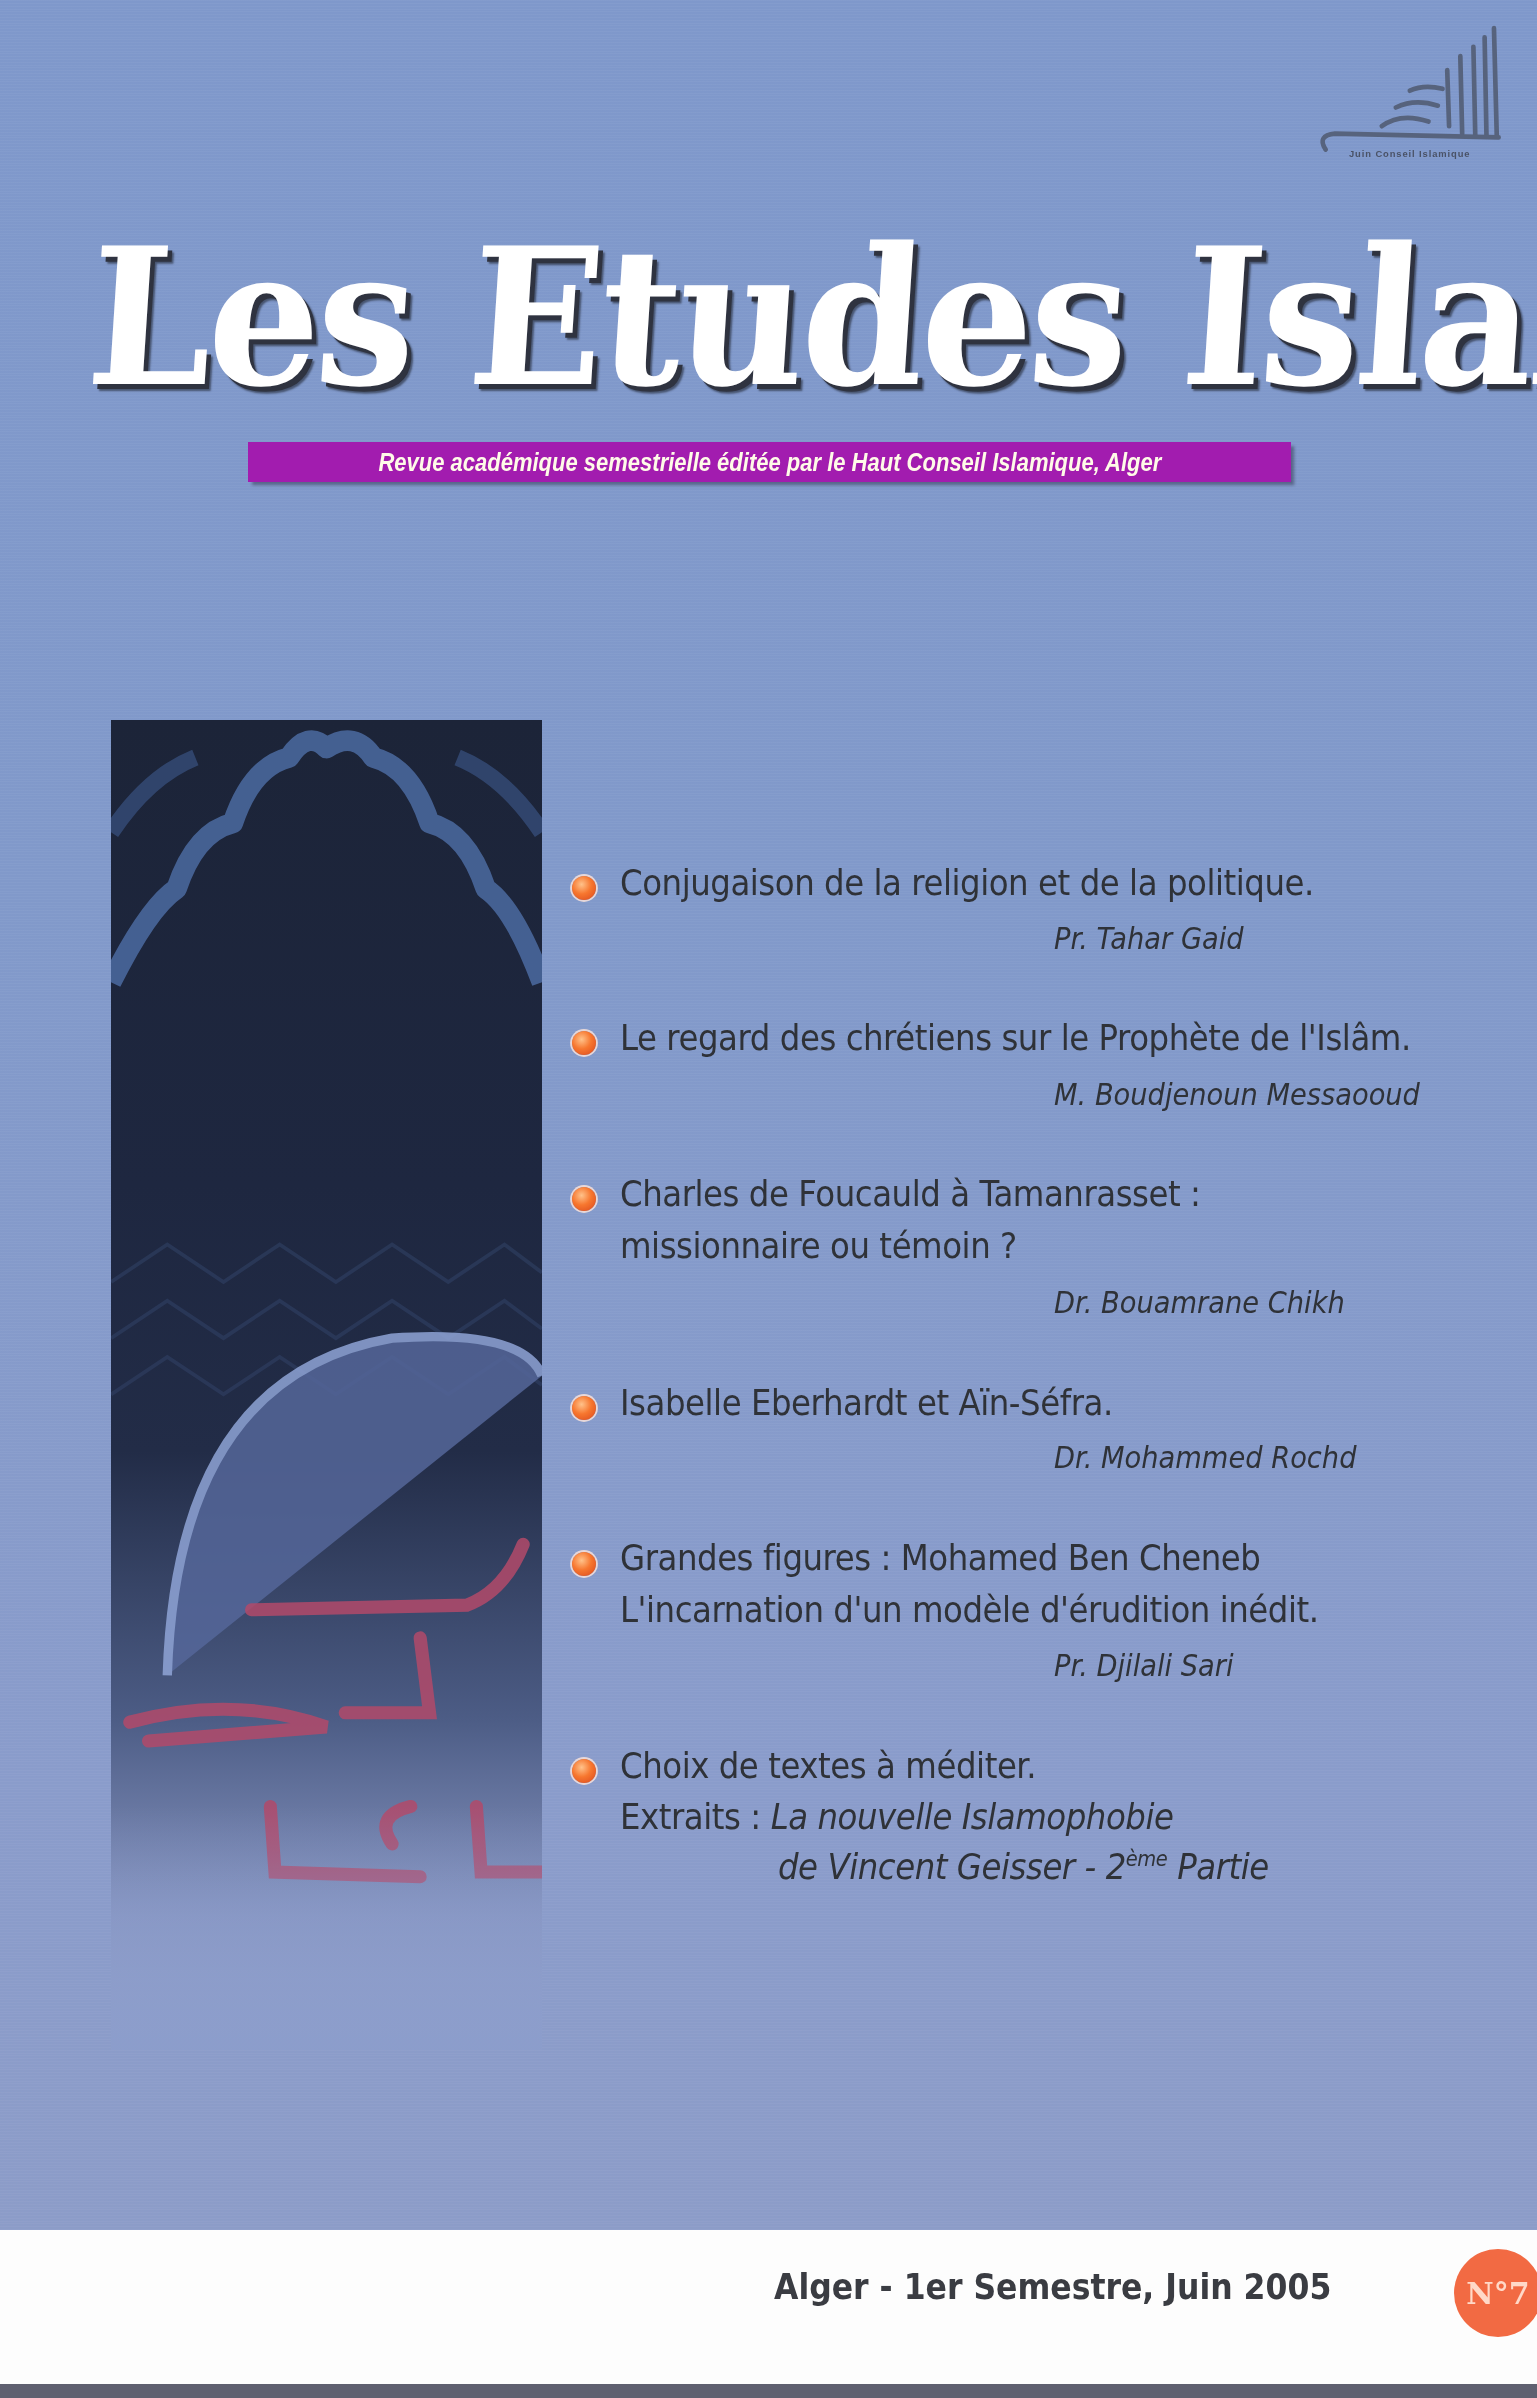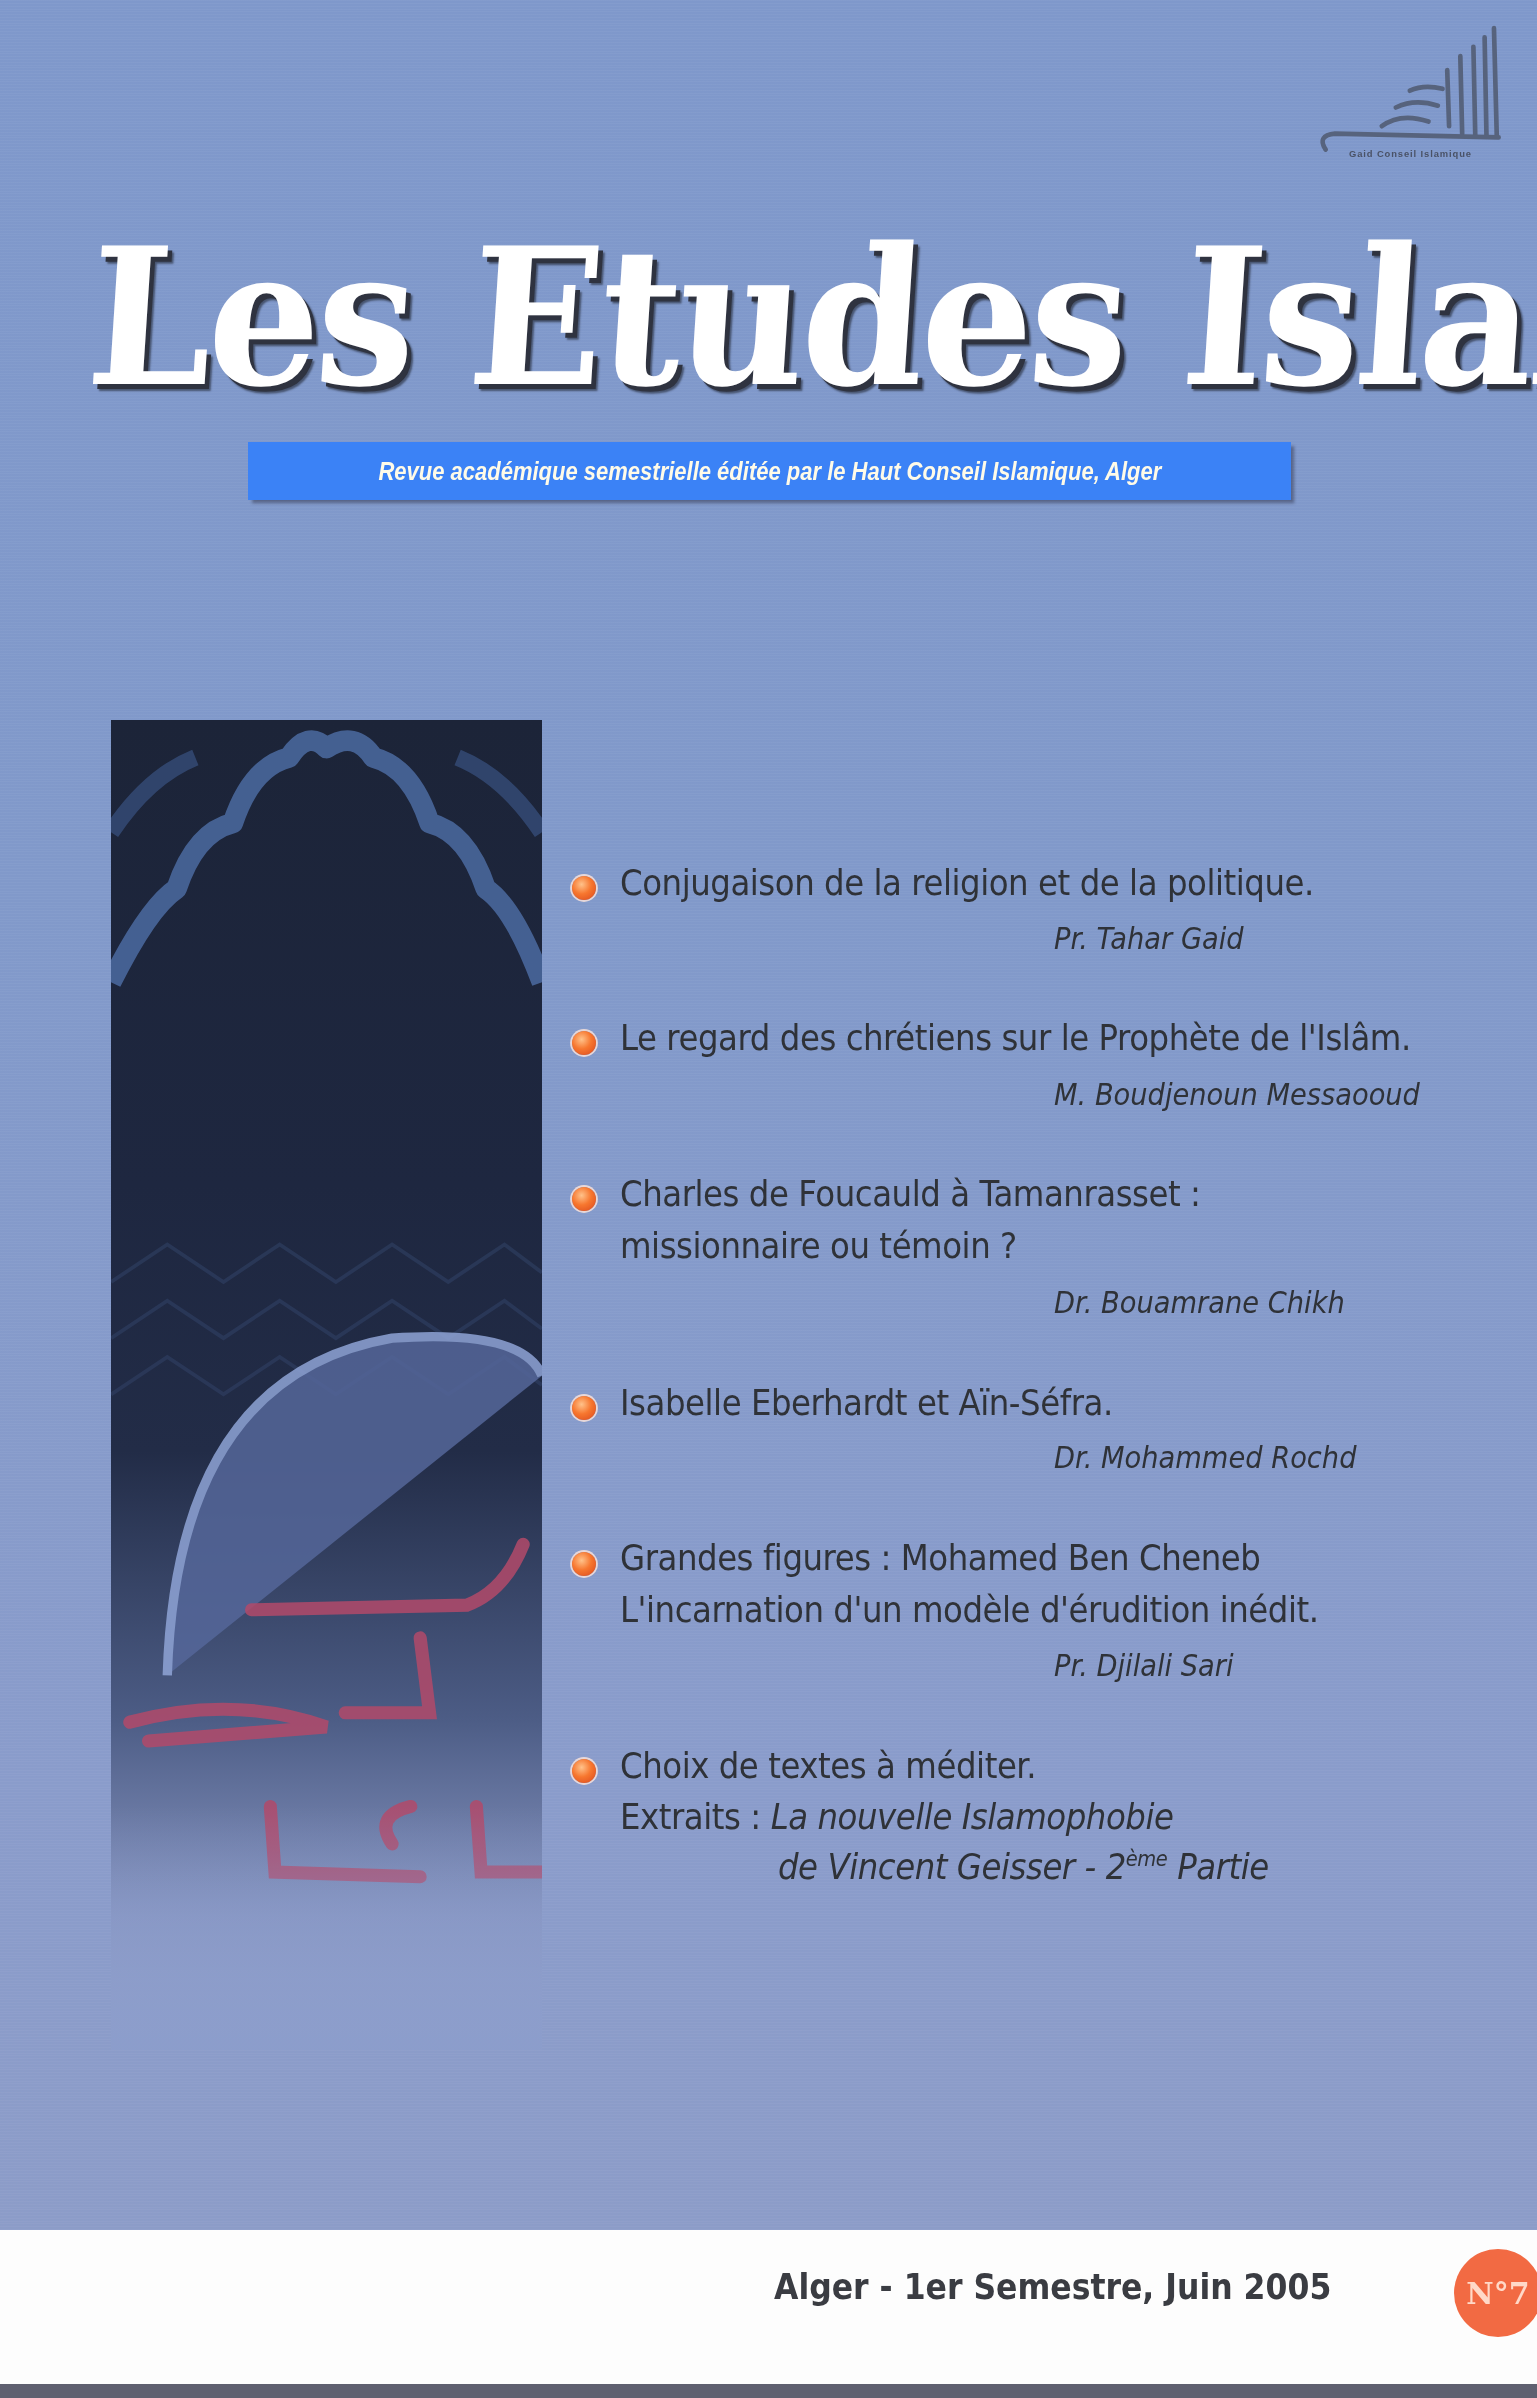--- a/index.html
+++ b/index.html
@@ -23,22 +23,22 @@
   }
   .title {
     position: absolute; left: 89px; top: 201px; width: 1387px; height: 234px;
     font-family: "DejaVu Serif", serif; font-weight: bold;
     font-size: 176px; line-height: 234px; color: #ffffff;
     letter-spacing: -3.7px; white-space: nowrap;
     text-shadow: 4.7px 4.7px 0 #2f3340, 6.6px 6.6px 1.9px rgba(0,0,0,0.45);
     transform: scaleY(1.08) skewX(-4deg); transform-origin: left center;
   }
   .banner {
-    position: absolute; left: 248px; top: 442px; width: 1043px; height: 58px;
-    background: #3b82f6;
+    position: absolute; left: 248px; top: 442px; width: 1043px; height: 40px;
+    background: #a21caf;
     box-shadow: 3.7px 3.7px 2.8px rgba(40,40,60,0.45);
     display: flex; align-items: center; justify-content: center;
   }
   .banner span {
     color: #fffbe8; font-style: italic; font-weight: bold; font-size: 25px;
     transform: scaleX(0.88); white-space: nowrap;
   }
   .photo {
     position: absolute; left: 111px; top: 720px; width: 431px; height: 1330px;
     overflow: hidden;
@@ -104,21 +104,21 @@
       <line x1="178" y1="25" x2="180" y2="120"></line>
       <line x1="164" y1="35" x2="166" y2="118"></line>
       <line x1="150" y1="50" x2="152" y2="110"></line>
       <path d="M20 135 Q10 120 30 118 L205 122"></path>
       <path d="M80 110 Q100 95 130 105"></path>
       <path d="M95 90 Q115 80 140 88"></path>
       <path d="M110 72 Q125 65 145 70"></path>
     </g>
   </svg>
 </div>
-<div class="logo-caption">Gaid Conseil Islamique</div>
+<div class="logo-caption">Juin Conseil Islamique</div>
 
 <div class="title">Les Etudes Islamiques</div>
 
 <div class="banner">
   <span>Revue académique semestrielle éditée par le Haut Conseil Islamique, Alger</span>
 </div>
 
 <div class="photo">
   <svg width="431" height="1330" viewBox="0 0 460 1420">
 

